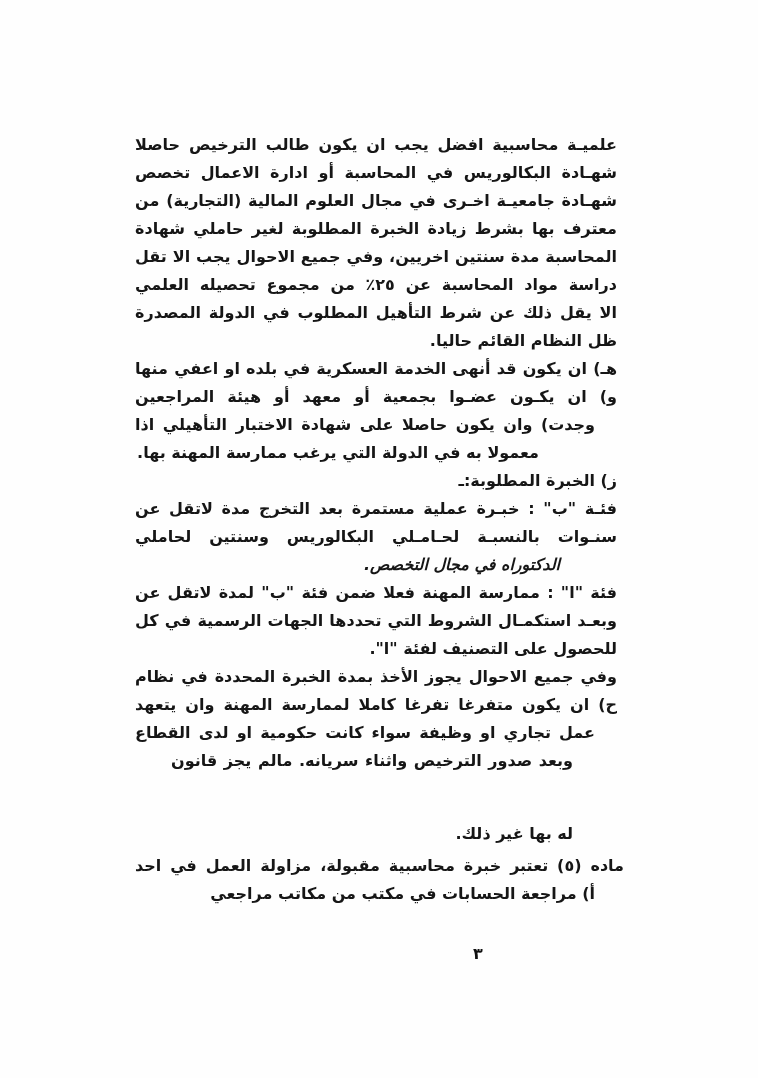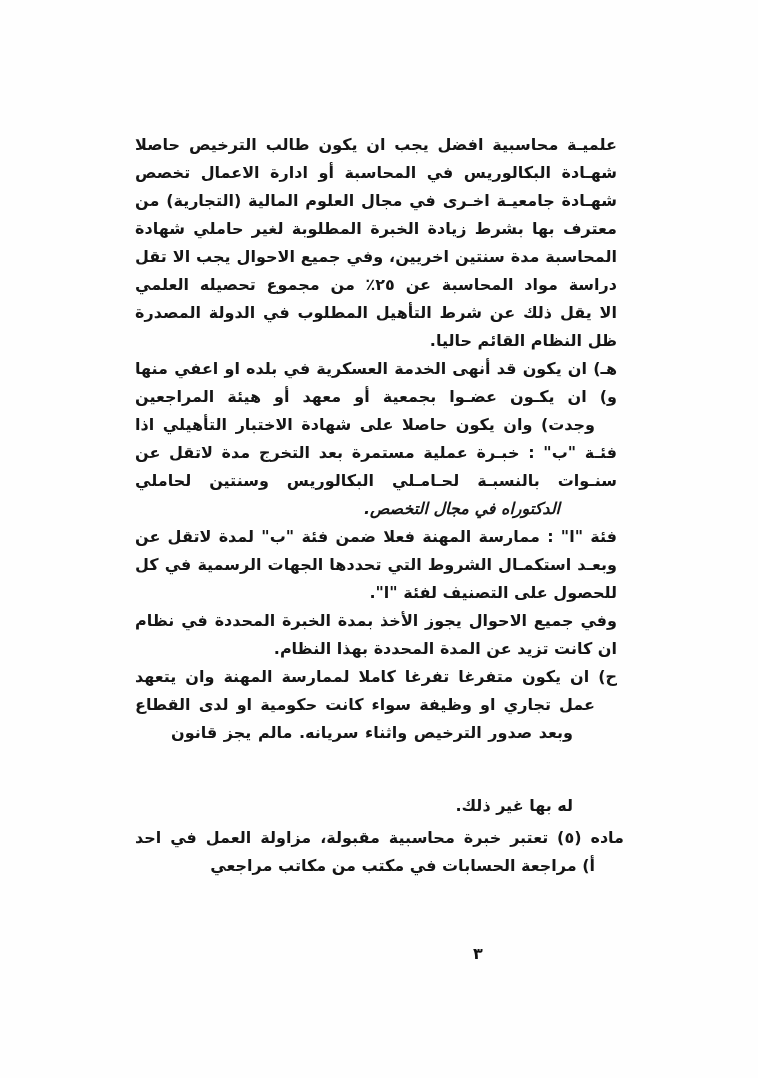--- a/index.html
+++ b/index.html
@@ -70,28 +70,29 @@
     <div class="ln j">شهـادة البكالوريس في المحاسبة أو ادارة الاعمال تخصص محاسبه او</div>
     <div class="ln j">شهـادة جامعيـة اخـرى في مجال العلوم المالية (التجارية) من جهة</div>
     <div class="ln j">معترف بها بشرط زيادة الخبرة المطلوبة لغير حاملي شهادة بكالوريس</div>
     <div class="ln j">المحاسبة مدة سنتين اخريين، وفي جميع الاحوال يجب الا تقل نسبة</div>
     <div class="ln j">دراسة مواد المحاسبة عن ٢٥٪ من مجموع تحصيله العلمي وبحيث</div>
     <div class="ln j">الا يقل ذلك عن شرط التأهيل المطلوب في الدولة المصدرة للترخيص في</div>
     <div class="ln">ظل النظام القائم حاليا.</div>
     <div class="ln j">هـ) ان يكون قد أنهى الخدمة العسكرية في بلده او اعفي منها (ان وجدت).</div>
     <div class="ln j">و) ان يكـون عضـوا بجمعية أو معهد أو هيئة المراجعين القانونيين (ان</div>
     <div class="ln j i1">وجدت) وان يكون حاصلا على شهادة الاختبار التأهيلي اذا كان ذلك</div>
+    <div class="ln i4">معمولا به في الدولة التي يرغب ممارسة المهنة بها.</div>
+    <div class="ln">ز) الخبرة المطلوبة:ـ</div>
     <div class="ln j">فئـة "ب" : خبـرة عملية مستمرة بعد التخرج مدة لاتقل عن ثلاث</div>
     <div class="ln j">سنـوات بالنسبـة لحـامـلي البكالوريس وسنتين لحاملي الماجستير او</div>
     <div class="ln i3">الدكتوراه في مجال التخصص.</div>
     <div class="ln j">فئة "ا" : ممارسة المهنة فعلا ضمن فئة "ب" لمدة لاتقل عن سنتين،</div>
     <div class="ln j">وبعـد استكمـال الشروط التي تحددها الجهات الرسمية في كل دولة</div>
     <div class="ln">للحصول على التصنيف لفئة "ا".</div>
     <div class="ln j">وفي جميع الاحوال يجوز الأخذ بمدة الخبرة المحددة في نظام كل دولة</div>
-    <div class="ln">ان كانت تزيد عن المدة المحددة بهذا النظام.</div>
     <div class="ln j">ح) ان يكون متفرغا تفرغا كاملا لممارسة المهنة وان يتعهد بعدم ممارسة أي</div>
     <div class="ln j i1">عمل تجاري او وظيفة سواء كانت حكومية او لدى القطاع الخاص حين</div>
     <div class="ln j c2">وبعد صدور الترخيص واثناء سريانه. مالم يجز قانون الدولة المرخص</div>
     <div class="ln i2">له بها غير ذلك.</div>
     <div class="ln j out gap">ماده (٥) تعتبر خبرة محاسبية مقبولة، مزاولة العمل في احد المجالات التالية:ـ</div>
     <div class="ln i1">أ) مراجعة الحسابات في مكتب من مكاتب مراجعي الحسابات.</div>
   </div>
   <div class="page-num">٣</div>
 </div>
 

